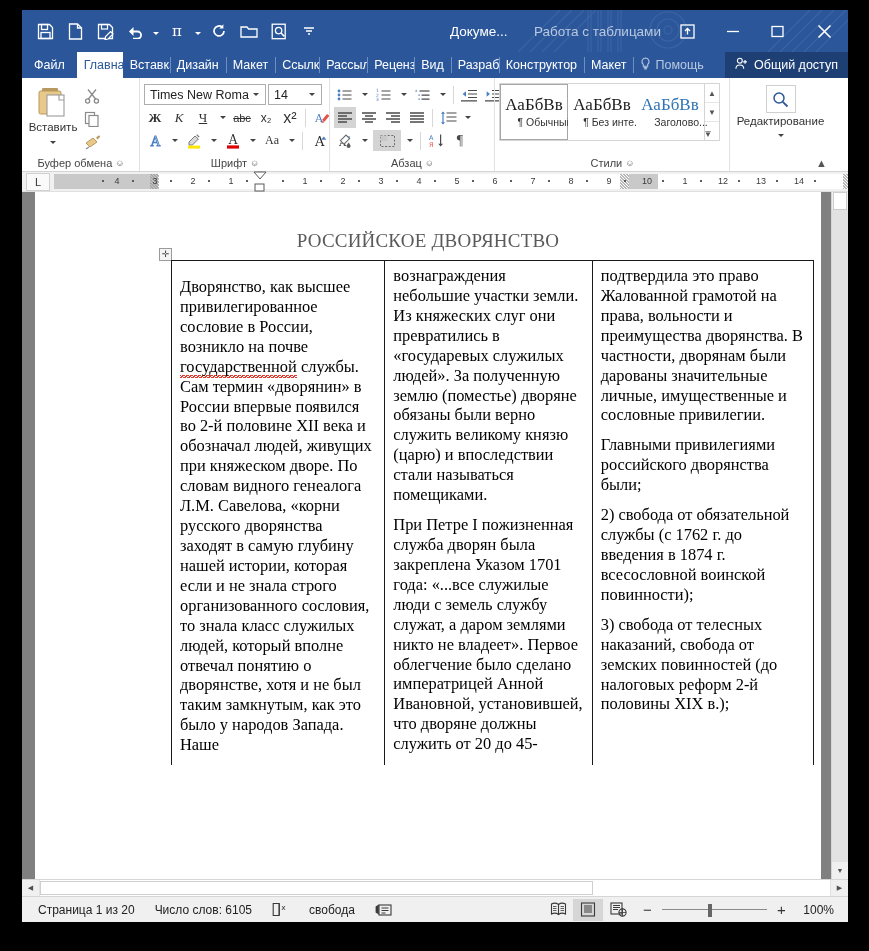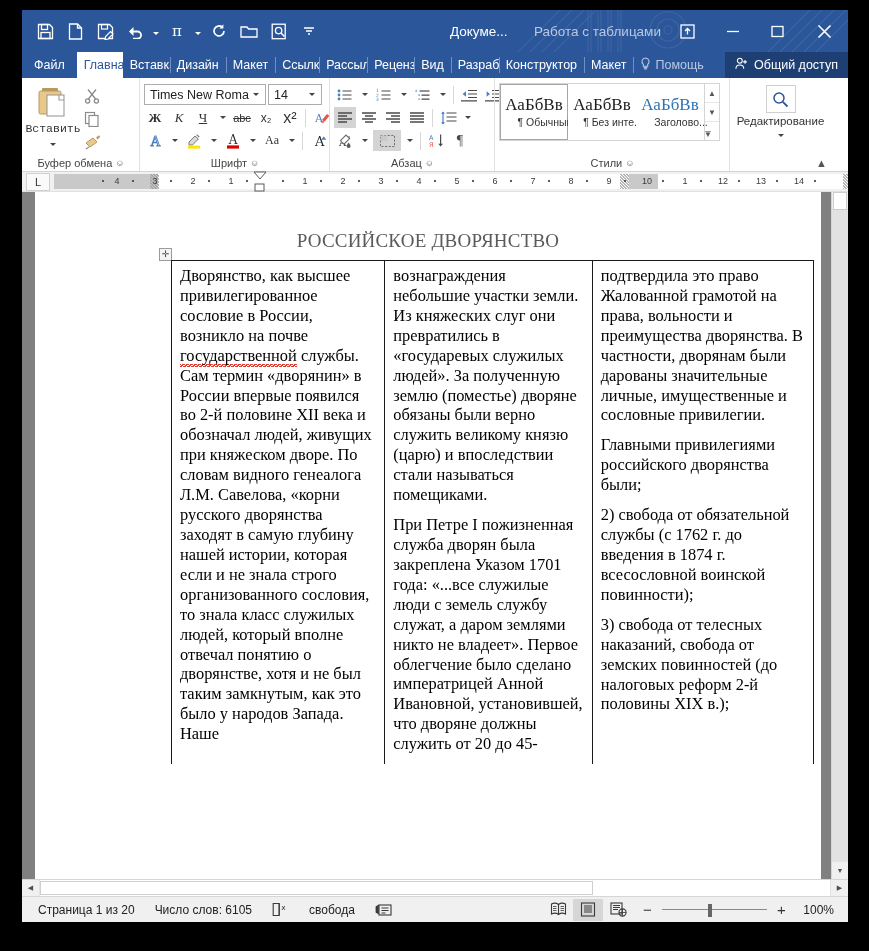--- a/index.html
+++ b/index.html
@@ -163,21 +163,20 @@
   .dialog-launcher {
     font-size: 9px; color: #777;
     line-height: 1;
   }
 
   
   .clip-main {
     width: 54px;
     display: flex; flex-direction: column; align-items: center;
     padding-top: 3px;
-    font-family: Liberation Mono, monospace;
   }
   .clip-label { font-size: 11.5px; color: #333; margin-top: 1px; }
   .clip-caret { margin-top: 1px; }
   .clip-side {
     display: flex; flex-direction: column;
     justify-content: flex-start;
     gap: 2px;
     padding-top: 4px;
   }
   .sbtn {
@@ -372,21 +371,21 @@
   }
   .cell {
     padding: 5px 8px 0 8px;
     font-family: "Liberation Serif", serif;
     font-size: 16.4px;
     line-height: 1.215;
     color: #000;
     overflow: hidden;
   }
   .cell + .cell { border-left: 1px solid #1a1a1a; }
-  .c1 { width: 213px; }
+  .c1 { width: 213px; margin-top: 11px; }
   .c2 { width: 208px; }
   .c3 { width: 222px; }
   .cell p { margin: 0 0 10px 0; }
   .misspell {
     border-bottom: 2px solid transparent;
     background-image: repeating-linear-gradient(135deg,#e03b2f 0,#e03b2f 1px,transparent 1px,transparent 2px);
     background-repeat: repeat-x;
     background-size: 4px 3px;
     background-position: 0 100%;
     padding-bottom: 2px;

